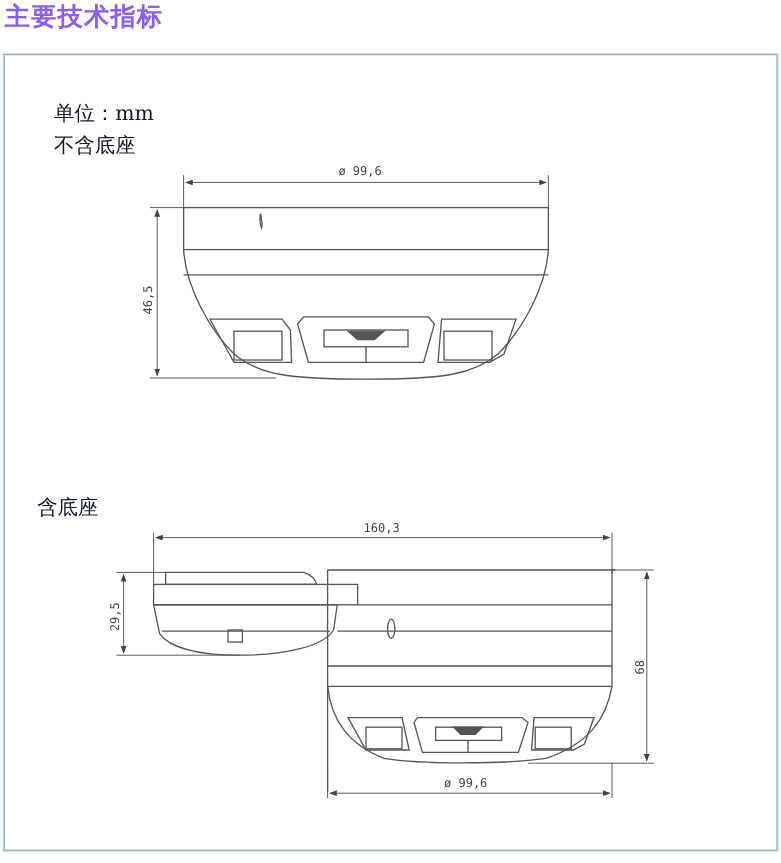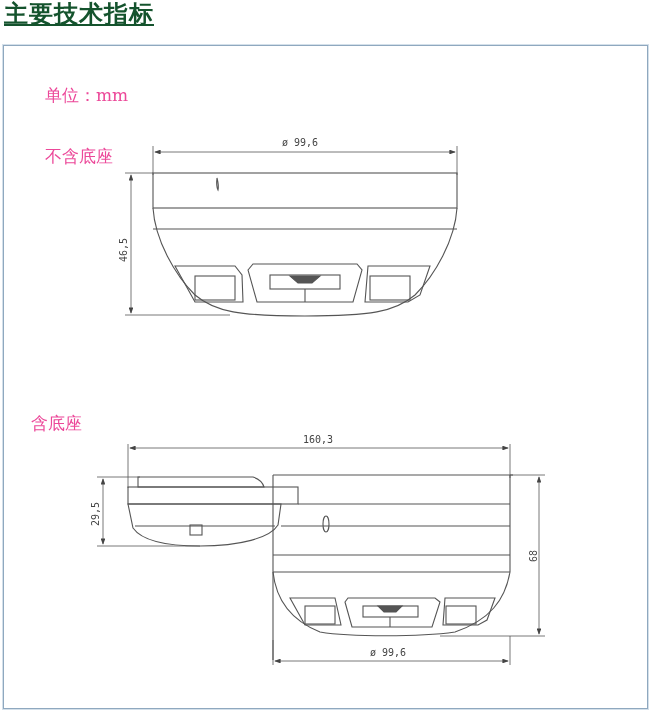--- a/index.html
+++ b/index.html
@@ -1,35 +1,35 @@
 <!DOCTYPE html>
 <html><head>
 <meta charset="utf-8">
 <style>
   html, body { margin: 0; padding: 0; background: #ffffff; }
   body { width: 651px; height: 719px; position: relative; overflow: hidden;
          font-family: "DejaVu Sans", "Liberation Sans", sans-serif; }
-  .title { position: absolute; left: 4px; top: 0px; font-size: 24px; font-weight: bold;
-           color: #14532d; letter-spacing: 1px; line-height: 28px; text-decoration: underline; }
+  .title { position: absolute; left: 4px; top: 0px; font-size: 21px; font-weight: bold;
+           color: #8b5cf6; letter-spacing: 1px; line-height: 28px; }
   .frame { position: absolute; left: 3px; top: 45px; width: 643px; height: 662px;
            border: 1px solid #8fa8bf; box-shadow: 0 0 0 1px #d4e0ea; background: #fff; }
   .label { position: absolute; font-family: "DejaVu Serif", "Liberation Serif", serif;
-           font-size: 17px; color: #ec4899; line-height: 24px; }
+           font-size: 17px; color: #0f172a; line-height: 24px; }
   svg.drawing { position: absolute; left: 0; top: 0; }
   .dim { font-family: "DejaVu Sans Mono", "Liberation Mono", monospace; font-size: 10px; fill: #444; }
 </style>
 </head>
 <body>
 
 <div class="title">主要技术指标</div>
 
 <div class="frame"></div>
 
 <div class="label" style="left:45px; top:83px;">单位：mm</div>
-<div class="label" style="left:45px; top:110px;margin-top:34px;">不含底座</div>
+<div class="label" style="left:45px; top:110px;">不含底座</div>
 <div class="label" style="left:31px; top:411px;">含底座</div>
 
 <svg class="drawing" width="651" height="719" viewBox="0 0 651 719">
   <defs>
     <marker id="arr" markerWidth="8" markerHeight="6" refX="7" refY="3" orient="auto-start-reverse">
       <path d="M0,0 L8,3 L0,6 z" fill="#444"></path>
     </marker>
   </defs>
 
   <g stroke="#555" stroke-width="1.1" fill="none">

